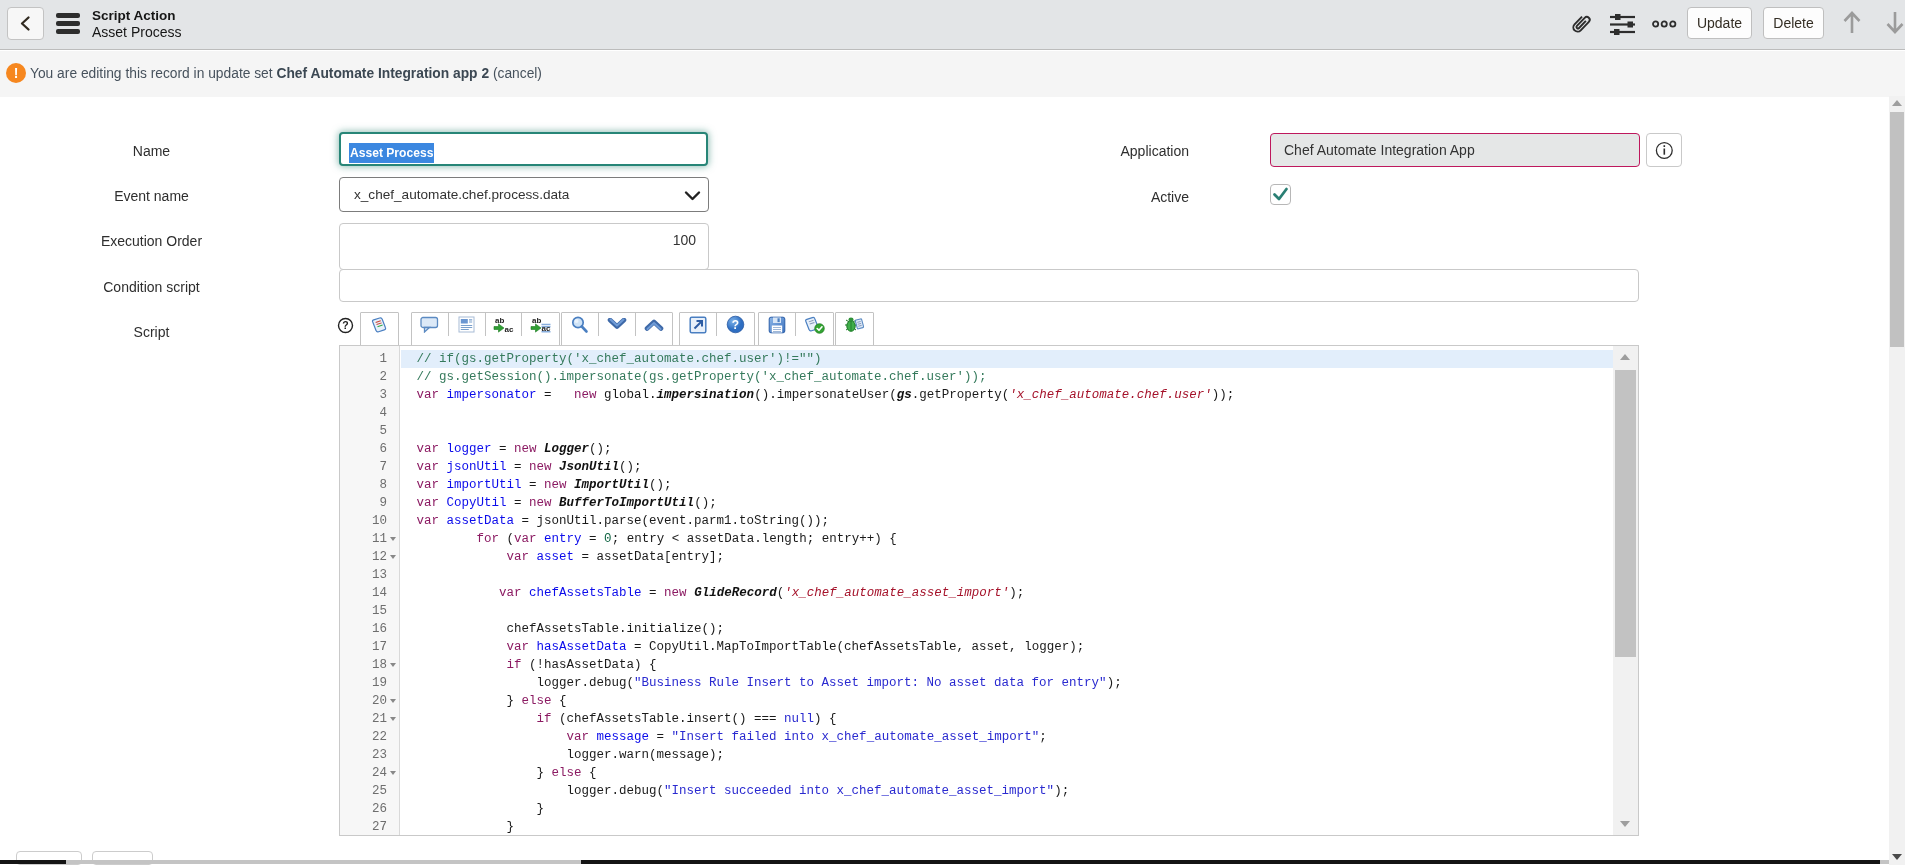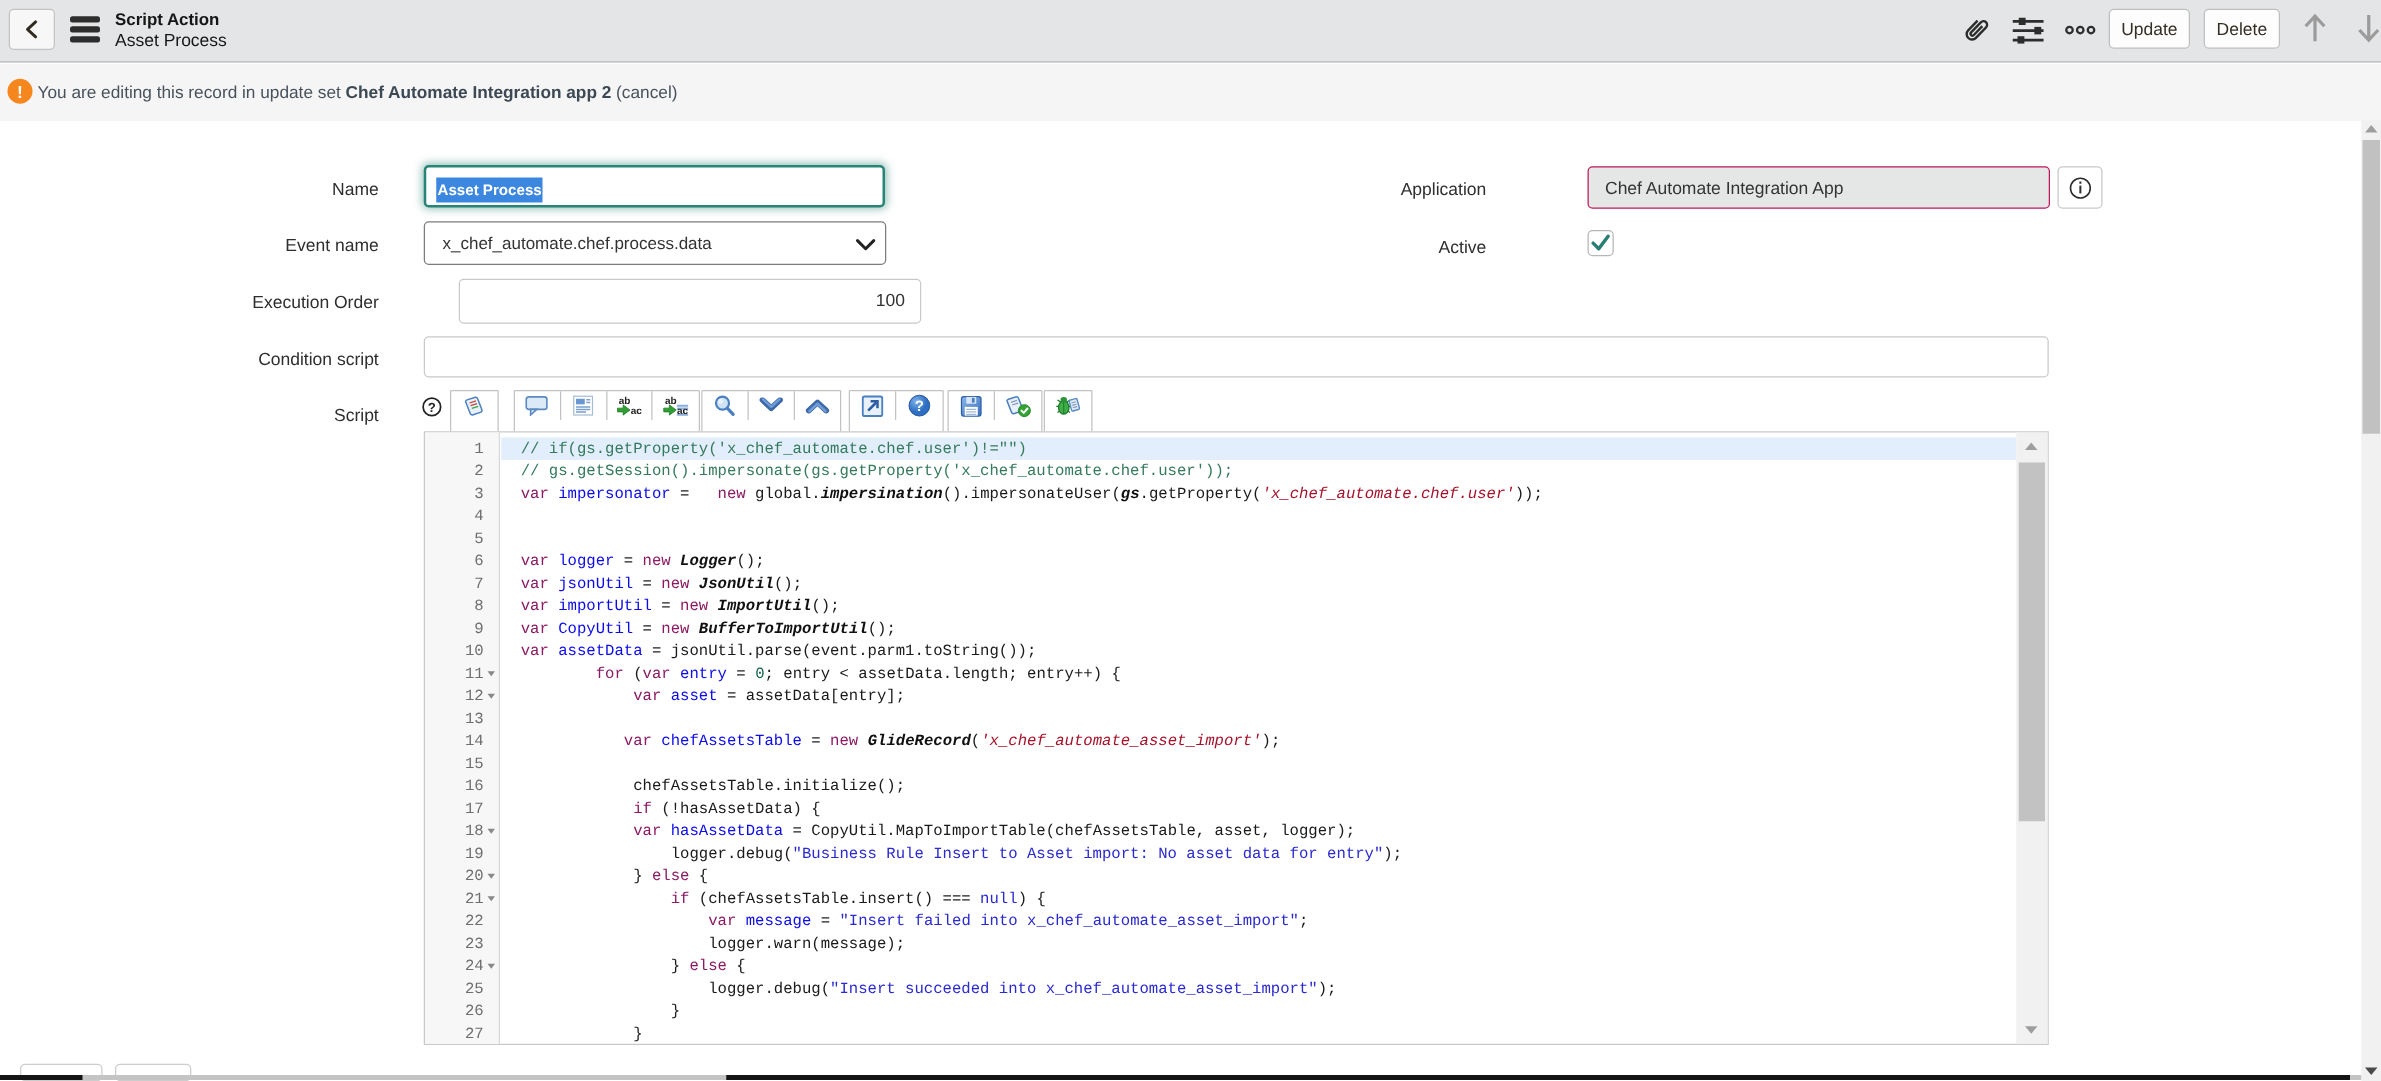--- a/index.html
+++ b/index.html
@@ -17,33 +17,33 @@
 #ttl2 { position:absolute; left:92px; top:24px; font-size:14px; color:#161616; }
 .hbtn { position:absolute; top:7px; height:32px; background:#fdfdfd;
   border:1px solid #bfbfbf; border-radius:4px; font-size:14px; color:#342e24;
   text-align:center; line-height:30px; }
 
 #warn { position:absolute; left:0; top:51px; width:1905px; height:46px; background:#f5f5f5; }
 #warnicon { position:absolute; left:6px; top:12px; width:20px; height:20px; border-radius:50%;
   background:#f6871f; color:#fff; font-weight:bold; font-size:14px; text-align:center; line-height:20px; }
 #warntxt { position:absolute; left:30px; top:14.5px; font-size:13.8px; color:#47525d; }
 
-.lbl { position:absolute; font-size:14px; color:#2e2e2e; text-align:right; width:303px; left:0; }
+.lbl { position:absolute; font-size:14px; color:#2e2e2e; text-align:center; width:303px; left:0; }
 .lblr { position:absolute; font-size:14px; color:#2e2e2e; text-align:right; width:300px; left:889px; }
 
 #nameInp { position:absolute; left:339px; top:132px; width:369px; height:34px;
   border:2px solid #278577; border-radius:4px; background:#fff;
   box-shadow:0 0 7px 1px rgba(60,140,125,.55); line-height:35px; padding-left:8px; }
 #nameInp span { background:#3b87e0; color:#fff; font-weight:bold; font-size:12.1px; padding:3px 1px; }
 #evtSel { position:absolute; left:339px; top:177px; width:370px; height:35px;
   border:1px solid #7c7c7c; border-radius:4px; background:#fff; font-size:13.6px; color:#333;
   line-height:33px; padding-left:14px; }
-#execInp { position:absolute; left:339px; top:223px; width:370px; height:36px;
+#execInp { position:absolute; left:339px; top:223px; width:370px; height:47px;
   border:1px solid #c9c9c9; border-radius:4px; background:#fff; font-size:14px; color:#333;
-  line-height:33px; text-align:right; padding-right:12px;margin-left:28px; }
+  line-height:33px; text-align:right; padding-right:12px; }
 #condInp { position:absolute; left:339px; top:269px; width:1300px; height:33px;
   border:1px solid #c9c9c9; border-radius:4px; background:#fff; }
 #appInp { position:absolute; left:1270px; top:133px; width:370px; height:34px;
   border:1px solid #be185d; border-radius:4px; background:#e5e7e7; font-size:14px; color:#333;
   line-height:32px; padding-left:13px; }
 #infoBtn { position:absolute; left:1646px; top:133px; width:36px; height:34px;
   background:#fff; border:1px solid #c9c9c9; border-radius:4px; }
 #activeCb { position:absolute; left:1270px; top:184px; width:21px; height:21px;
   background:#fff; border:1px solid #b7b7b7; border-radius:4px; }
 
@@ -355,22 +355,22 @@
 <div class="cl"><span class="k">var</span> <span class="d">jsonUtil</span> = <span class="k">new</span> <span class="bi">JsonUtil</span>();</div>
 <div class="cl"><span class="k">var</span> <span class="d">importUtil</span> = <span class="k">new</span> <span class="bi">ImportUtil</span>();</div>
 <div class="cl"><span class="k">var</span> <span class="d">CopyUtil</span> = <span class="k">new</span> <span class="bi">BufferToImportUtil</span>();</div>
 <div class="cl"><span class="k">var</span> <span class="d">assetData</span> = jsonUtil.parse(event.parm1.toString());</div>
 <div class="cl">        <span class="k">for</span> (<span class="k">var</span> <span class="d">entry</span> = <span class="n">0</span>; entry &lt; assetData.length; entry++) {</div>
 <div class="cl">            <span class="k">var</span> <span class="d">asset</span> = assetData[entry];</div>
 <div class="cl"></div>
 <div class="cl">           <span class="k">var</span> <span class="d">chefAssetsTable</span> = <span class="k">new</span> <span class="bi">GlideRecord</span>(<span class="s1">'x_chef_automate_asset_import'</span>);</div>
 <div class="cl"></div>
 <div class="cl">            chefAssetsTable.initialize();</div>
+<div class="cl">            <span class="k">var</span> <span class="d">hasAssetData</span> = CopyUtil.MapToImportTable(chefAssetsTable, asset, logger);</div>
 <div class="cl">            <span class="k">if</span> (!hasAssetData) {</div>
-<div class="cl">            <span class="k">var</span> <span class="d">hasAssetData</span> = CopyUtil.MapToImportTable(chefAssetsTable, asset, logger);</div>
 <div class="cl">                logger.debug(<span class="s2">"Business Rule Insert to Asset import: No asset data for entry"</span>);</div>
 <div class="cl">            } <span class="k">else</span> {</div>
 <div class="cl">                <span class="k">if</span> (chefAssetsTable.insert() === <span class="s2">null</span>) {</div>
 <div class="cl">                    <span class="k">var</span> <span class="d">message</span> = <span class="s2">"Insert failed into x_chef_automate_asset_import"</span>;</div>
 <div class="cl">                    logger.warn(message);</div>
 <div class="cl">                } <span class="k">else</span> {</div>
 <div class="cl">                    logger.debug(<span class="s2">"Insert succeeded into x_chef_automate_asset_import"</span>);</div>
 <div class="cl">                }</div>
 <div class="cl">            }</div>
     </div>

